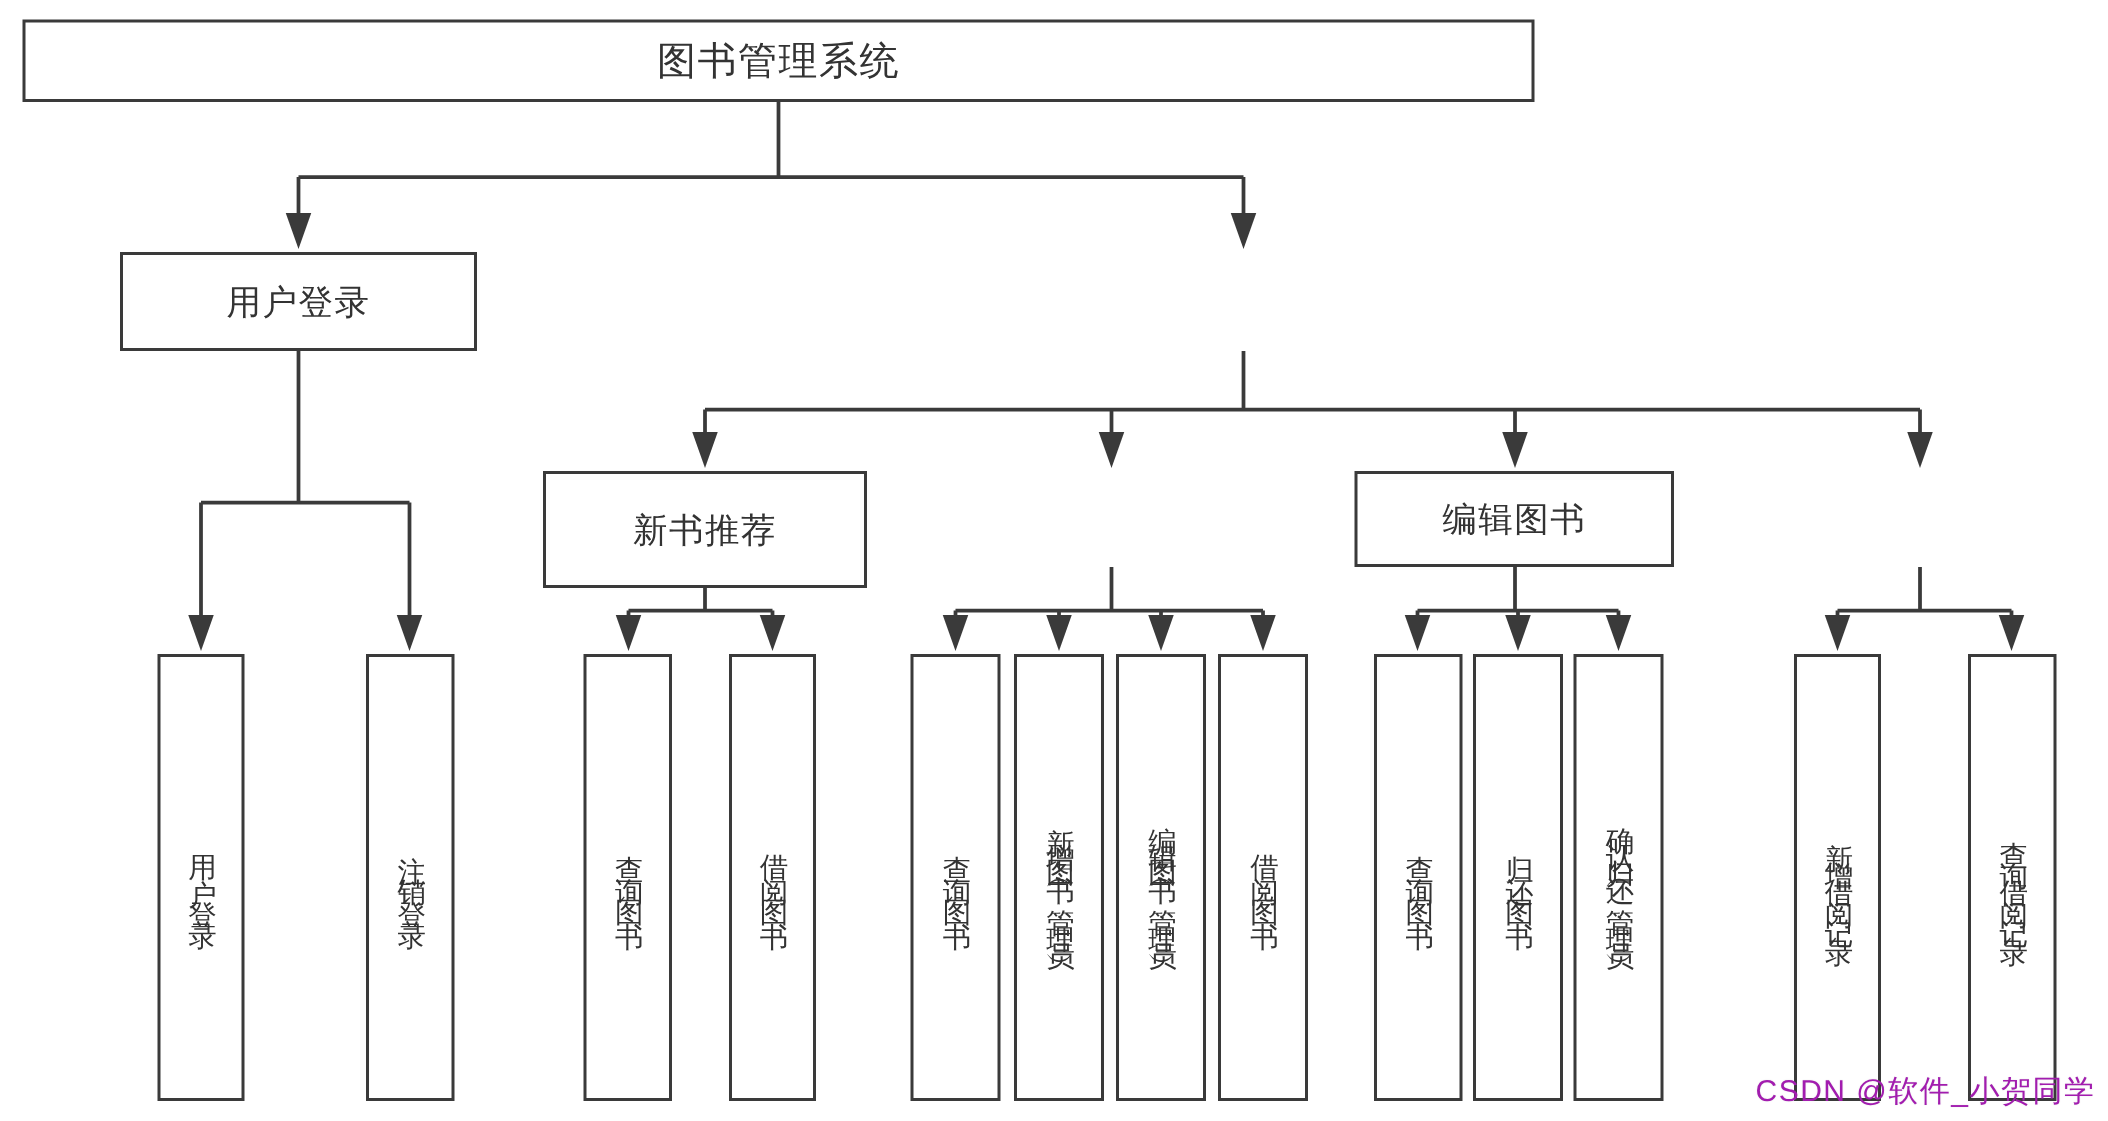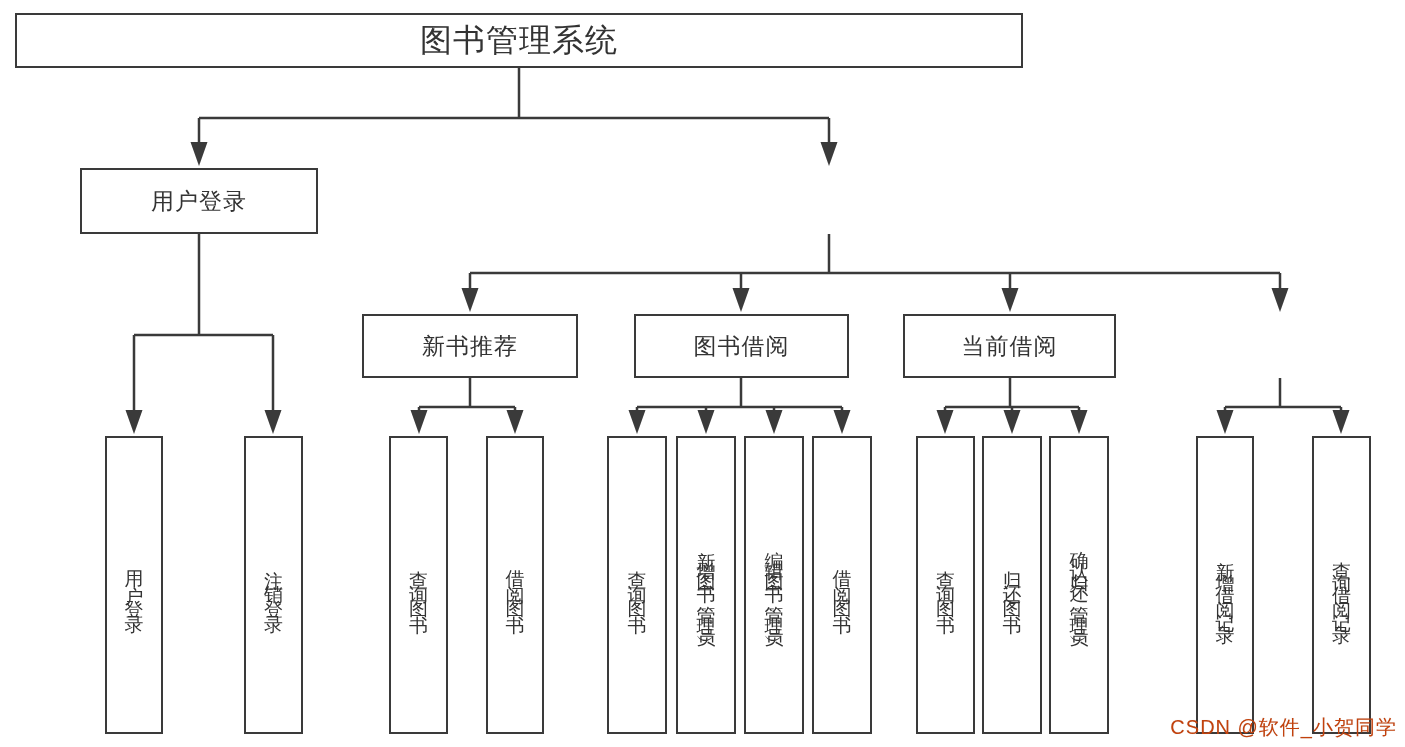--- a/index.html
+++ b/index.html
@@ -18,35 +18,35 @@
     display:flex;align-items:center;justify-content:center;
     box-sizing:border-box;
     color:#333333;
   }
   .hlabel{
     font-size:23px;
     letter-spacing:1px;
     white-space:nowrap;
     color:#333333;
   }
-  .root .hlabel{font-size:32px;}
+  .root .hlabel{font-size:26px;}
   .vlabel{
     writing-mode:vertical-rl;
     font-size:19px;
     color:#333333;
     white-space:nowrap;
   }
   .ls4{letter-spacing:15px;}
   .ls6{letter-spacing:13px;}
   .ls9{letter-spacing:11px;}
   .watermark{
     position:absolute;
     right:8px;top:714px;
     font-size:20px;
-    color:#c2410c;
+    color:#a21caf;
     text-shadow:0 0 1px #70707433;
     letter-spacing:1px;
     white-space:nowrap;
   }
 </style>
 </head>
 <body>
 
 <div class="canvas">
 
@@ -87,28 +87,25 @@
   </svg>
 
   <div class="box root" style="left:15px;top:13px;width:1008px;height:55px">
     <span class="hlabel">图书管理系统</span>
   </div>
 
   <div class="box" style="left:80px;top:168px;width:238px;height:66px">
     <span class="hlabel">用户登录</span>
   </div>
 
-  <div class="box" style="left:362px;top:314px;width:216px;height:64px">
+  <div class="box" style="left:362px;top:314px;width:216px;height:78px">
     <span class="hlabel">新书推荐</span>
   </div>
-  <div class="box" style="left:634px;top:314px;width:215px;height:64px">
-    <span class="hlabel">图书借阅</span>
-  </div>
   <div class="box" style="left:903px;top:314px;width:213px;height:64px">
-    <span class="hlabel">当前借阅</span>
+    <span class="hlabel">编辑图书</span>
   </div>
 
   <div class="box" style="left:105px;top:436px;width:58px;height:298px">
     <span class="vlabel ls4">用户登录</span>
   </div>
   <div class="box" style="left:244px;top:436px;width:59px;height:298px">
     <span class="vlabel ls4">注销登录</span>
   </div>
 
   <div class="box" style="left:389px;top:436px;width:59px;height:298px">

